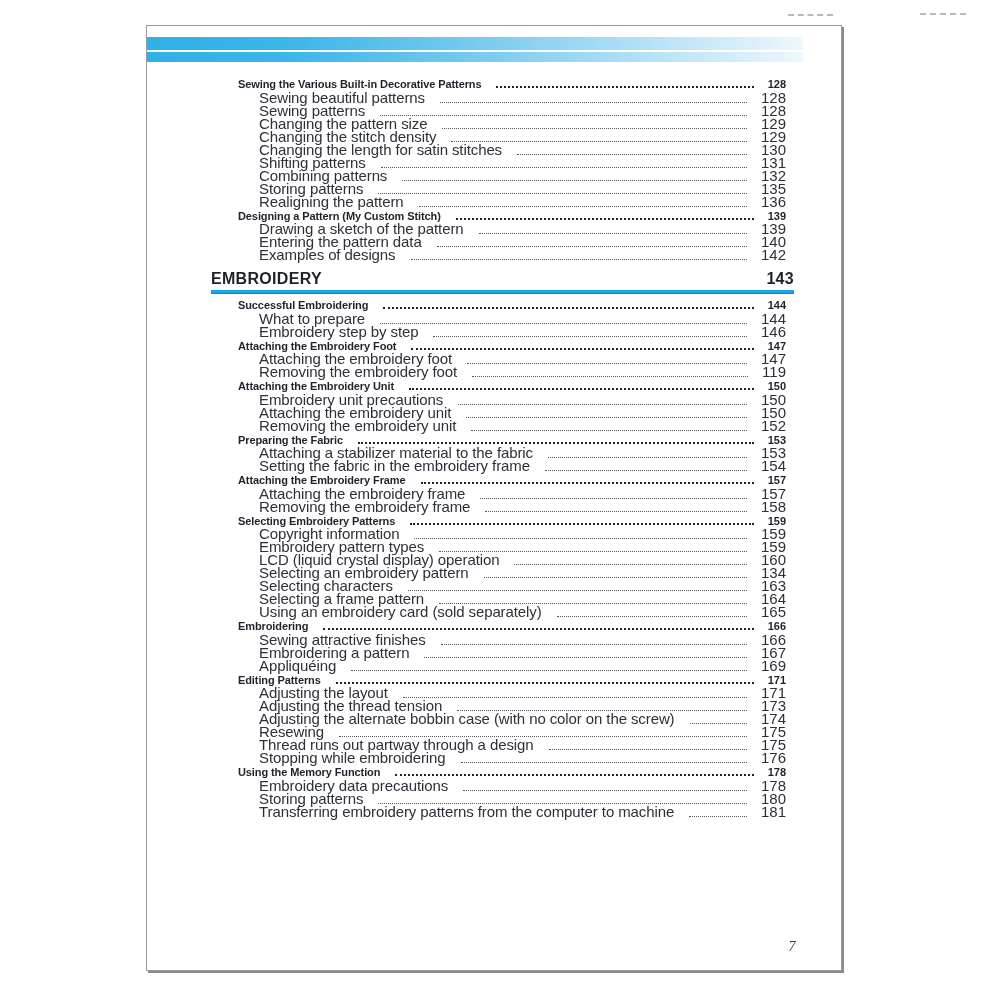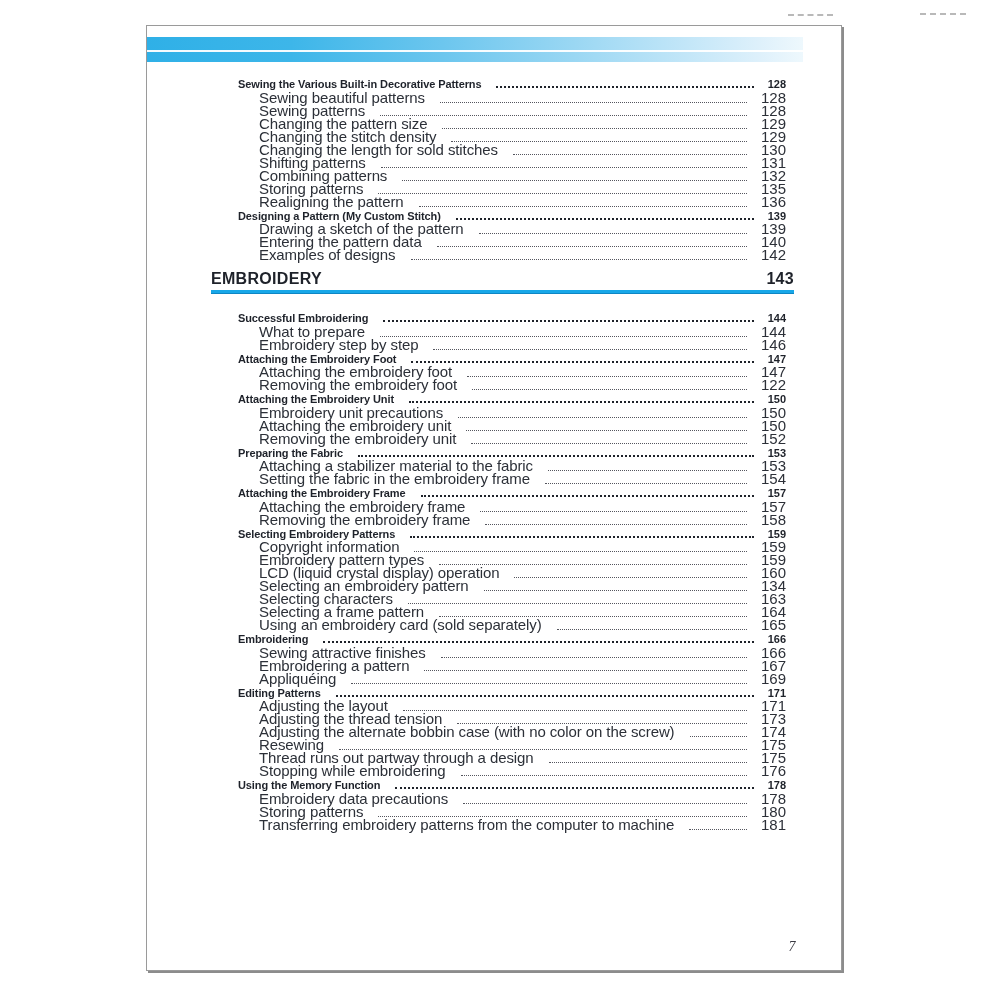--- a/index.html
+++ b/index.html
@@ -45,21 +45,21 @@
     width: 100%;
     height: 2px;
     background: rgba(255,255,255,0.95);
   }
   .toc {
     position: absolute;
     left: 91px;
     width: 548px;
   }
   .toc-part1 { top: 51px; }
-  .toc-part2 { top: 272px; margin-top: 13px; }
+  .toc-part2 { top: 272px; }
   .row {
     display: flex;
     align-items: baseline;
     gap: 12px;
   }
   .row .label { white-space: nowrap; letter-spacing: -0.1px; }
   .row .leader {
     flex: 1;
     min-width: 8px;
     border-bottom: 1.5px dotted #55565e;
@@ -153,21 +153,21 @@
     <span class="num">129</span>
   </div>
 
   <div class="row level-2">
     <span class="label">Changing the stitch density</span>
     <span class="leader"></span>
     <span class="num">129</span>
   </div>
 
   <div class="row level-2">
-    <span class="label">Changing the length for sold stitches</span>
+    <span class="label">Changing the length for satin stitches</span>
     <span class="leader"></span>
     <span class="num">130</span>
   </div>
 
   <div class="row level-2">
     <span class="label">Shifting patterns</span>
     <span class="leader"></span>
     <span class="num">131</span>
   </div>
 
@@ -249,21 +249,21 @@
 
   <div class="row level-2">
     <span class="label">Attaching the embroidery foot</span>
     <span class="leader"></span>
     <span class="num">147</span>
   </div>
 
   <div class="row level-2">
     <span class="label">Removing the embroidery foot</span>
     <span class="leader"></span>
-    <span class="num">122</span>
+    <span class="num">119</span>
   </div>
 
   <div class="row level-1">
     <span class="label">Attaching the Embroidery Unit</span>
     <span class="leader"></span>
     <span class="num">150</span>
   </div>
 
   <div class="row level-2">
     <span class="label">Embroidery unit precautions</span>

